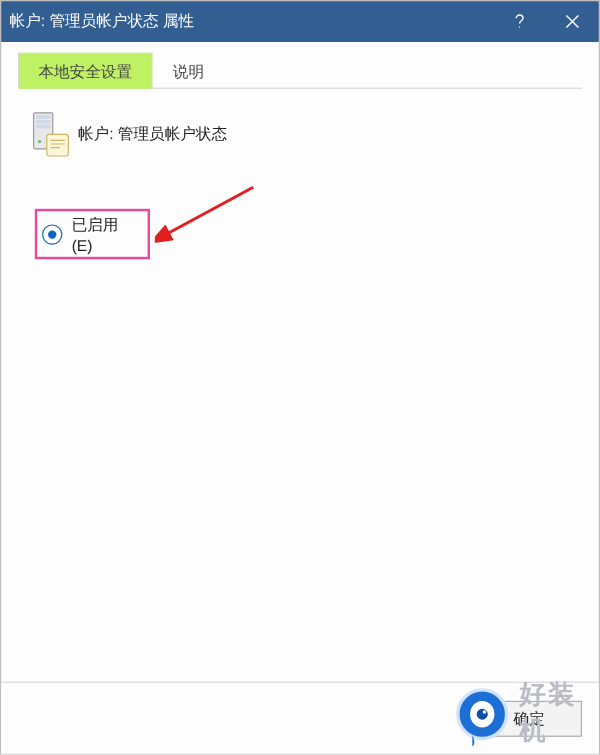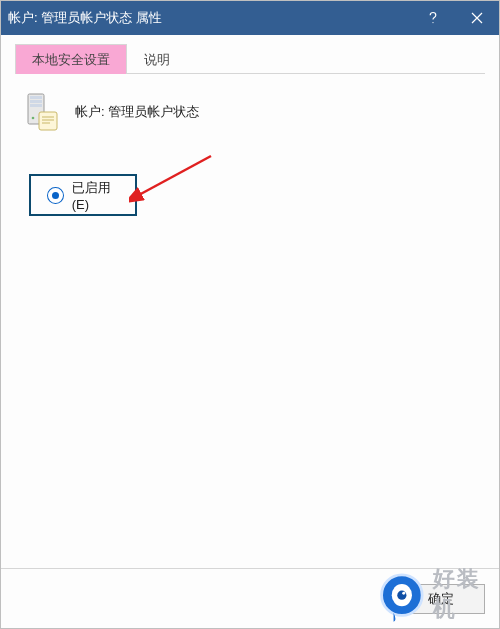--- a/index.html
+++ b/index.html
@@ -4,28 +4,28 @@
 <style>
   html,body{margin:0;padding:0;font-family:"Microsoft YaHei","Segoe UI",sans-serif;font-size:13px;color:#222;background:#fff}
   .window{width:500px;height:629px;position:relative;border:1px solid #bfbfbf;box-sizing:border-box;background:#fdfdfd}
   .titlebar{height:34px;background:#335e92;color:#fff;display:flex;align-items:center;padding-left:7px}
   .titlebar .title{flex:1;font-size:13px}
   .titlebar .win-btn{width:44px;height:34px;display:flex;align-items:center;justify-content:center;color:#fff}
   .titlebar .win-btn svg{stroke:#fff;fill:none;stroke-width:1.2}
   .content{position:relative;padding:10px 14px 0 14px;height:calc(100% - 34px - 60px);box-sizing:border-box}
   .tabs{display:flex;align-items:flex-end;height:28px;border-bottom:1px solid #d6d6d6}
   .tab{padding:6px 16px 5px;font-size:13px;color:#444;border:1px solid transparent;border-bottom:none;position:relative;top:1px}
-  .tab.active{border-color:#d6d6d6;background:#f9a8d4;border-top:1px solid #d6d6d6;border-left:1px solid #d6d6d6;border-right:1px solid #d6d6d6}
+  .tab.active{border-color:#d6d6d6;background:#bef264;border-top:1px solid #d6d6d6;border-left:1px solid #d6d6d6;border-right:1px solid #d6d6d6}
   .tab-body{padding:18px 10px 0 10px}
-  .header-row{display:flex;align-items:center;gap:16px;margin-bottom:42px}
+  .header-row{display:flex;align-items:center;gap:6px;margin-bottom:42px}
   .policy-icon{width:34px;height:40px}
   .policy-title{font-size:13px;color:#222}
   .radio-group{margin-left:10px}
   .radio-row{display:flex;align-items:center;gap:8px;height:30px}
-  .radio-row.highlight{border:2px solid #0c4a6e;padding:4px 8px 4px 16px;margin-left:-6px;margin-bottom:4px;width:80px}
+  .radio-row.highlight{border:2px solid #ec4899;padding:4px 8px 4px 4px;margin-left:-6px;margin-bottom:4px;width:80px}
   .radio{width:15px;height:15px;border-radius:50%;border:1.6px solid #888;display:flex;align-items:center;justify-content:center;background:#fff}
   .radio.selected{border-color:#0a64c8}
   .radio.selected .dot{width:7px;height:7px;border-radius:50%;background:#0a64c8}
   .radio-label{font-size:13px;color:#222}
   .arrow{position:absolute;left:128px;top:115px;pointer-events:none}
   .button-bar{position:absolute;bottom:0;left:0;right:0;height:60px;border-top:1px solid #d6d6d6;display:flex;align-items:center;justify-content:flex-end;gap:10px;padding-right:14px;box-sizing:border-box;background:#fdfdfd}
   .btn{min-width:86px;height:28px;border:1px solid #aeaeae;background:#f3f3f3;font-size:13px;color:#222;display:flex;align-items:center;justify-content:center}
   .btn.cut{min-width:40px;padding-left:10px;justify-content:flex-start}
   .watermark{position:absolute;right:0;bottom:4px;display:flex;align-items:flex-end;gap:6px;pointer-events:none}
   .watermark .bubble{width:54px;height:54px}

